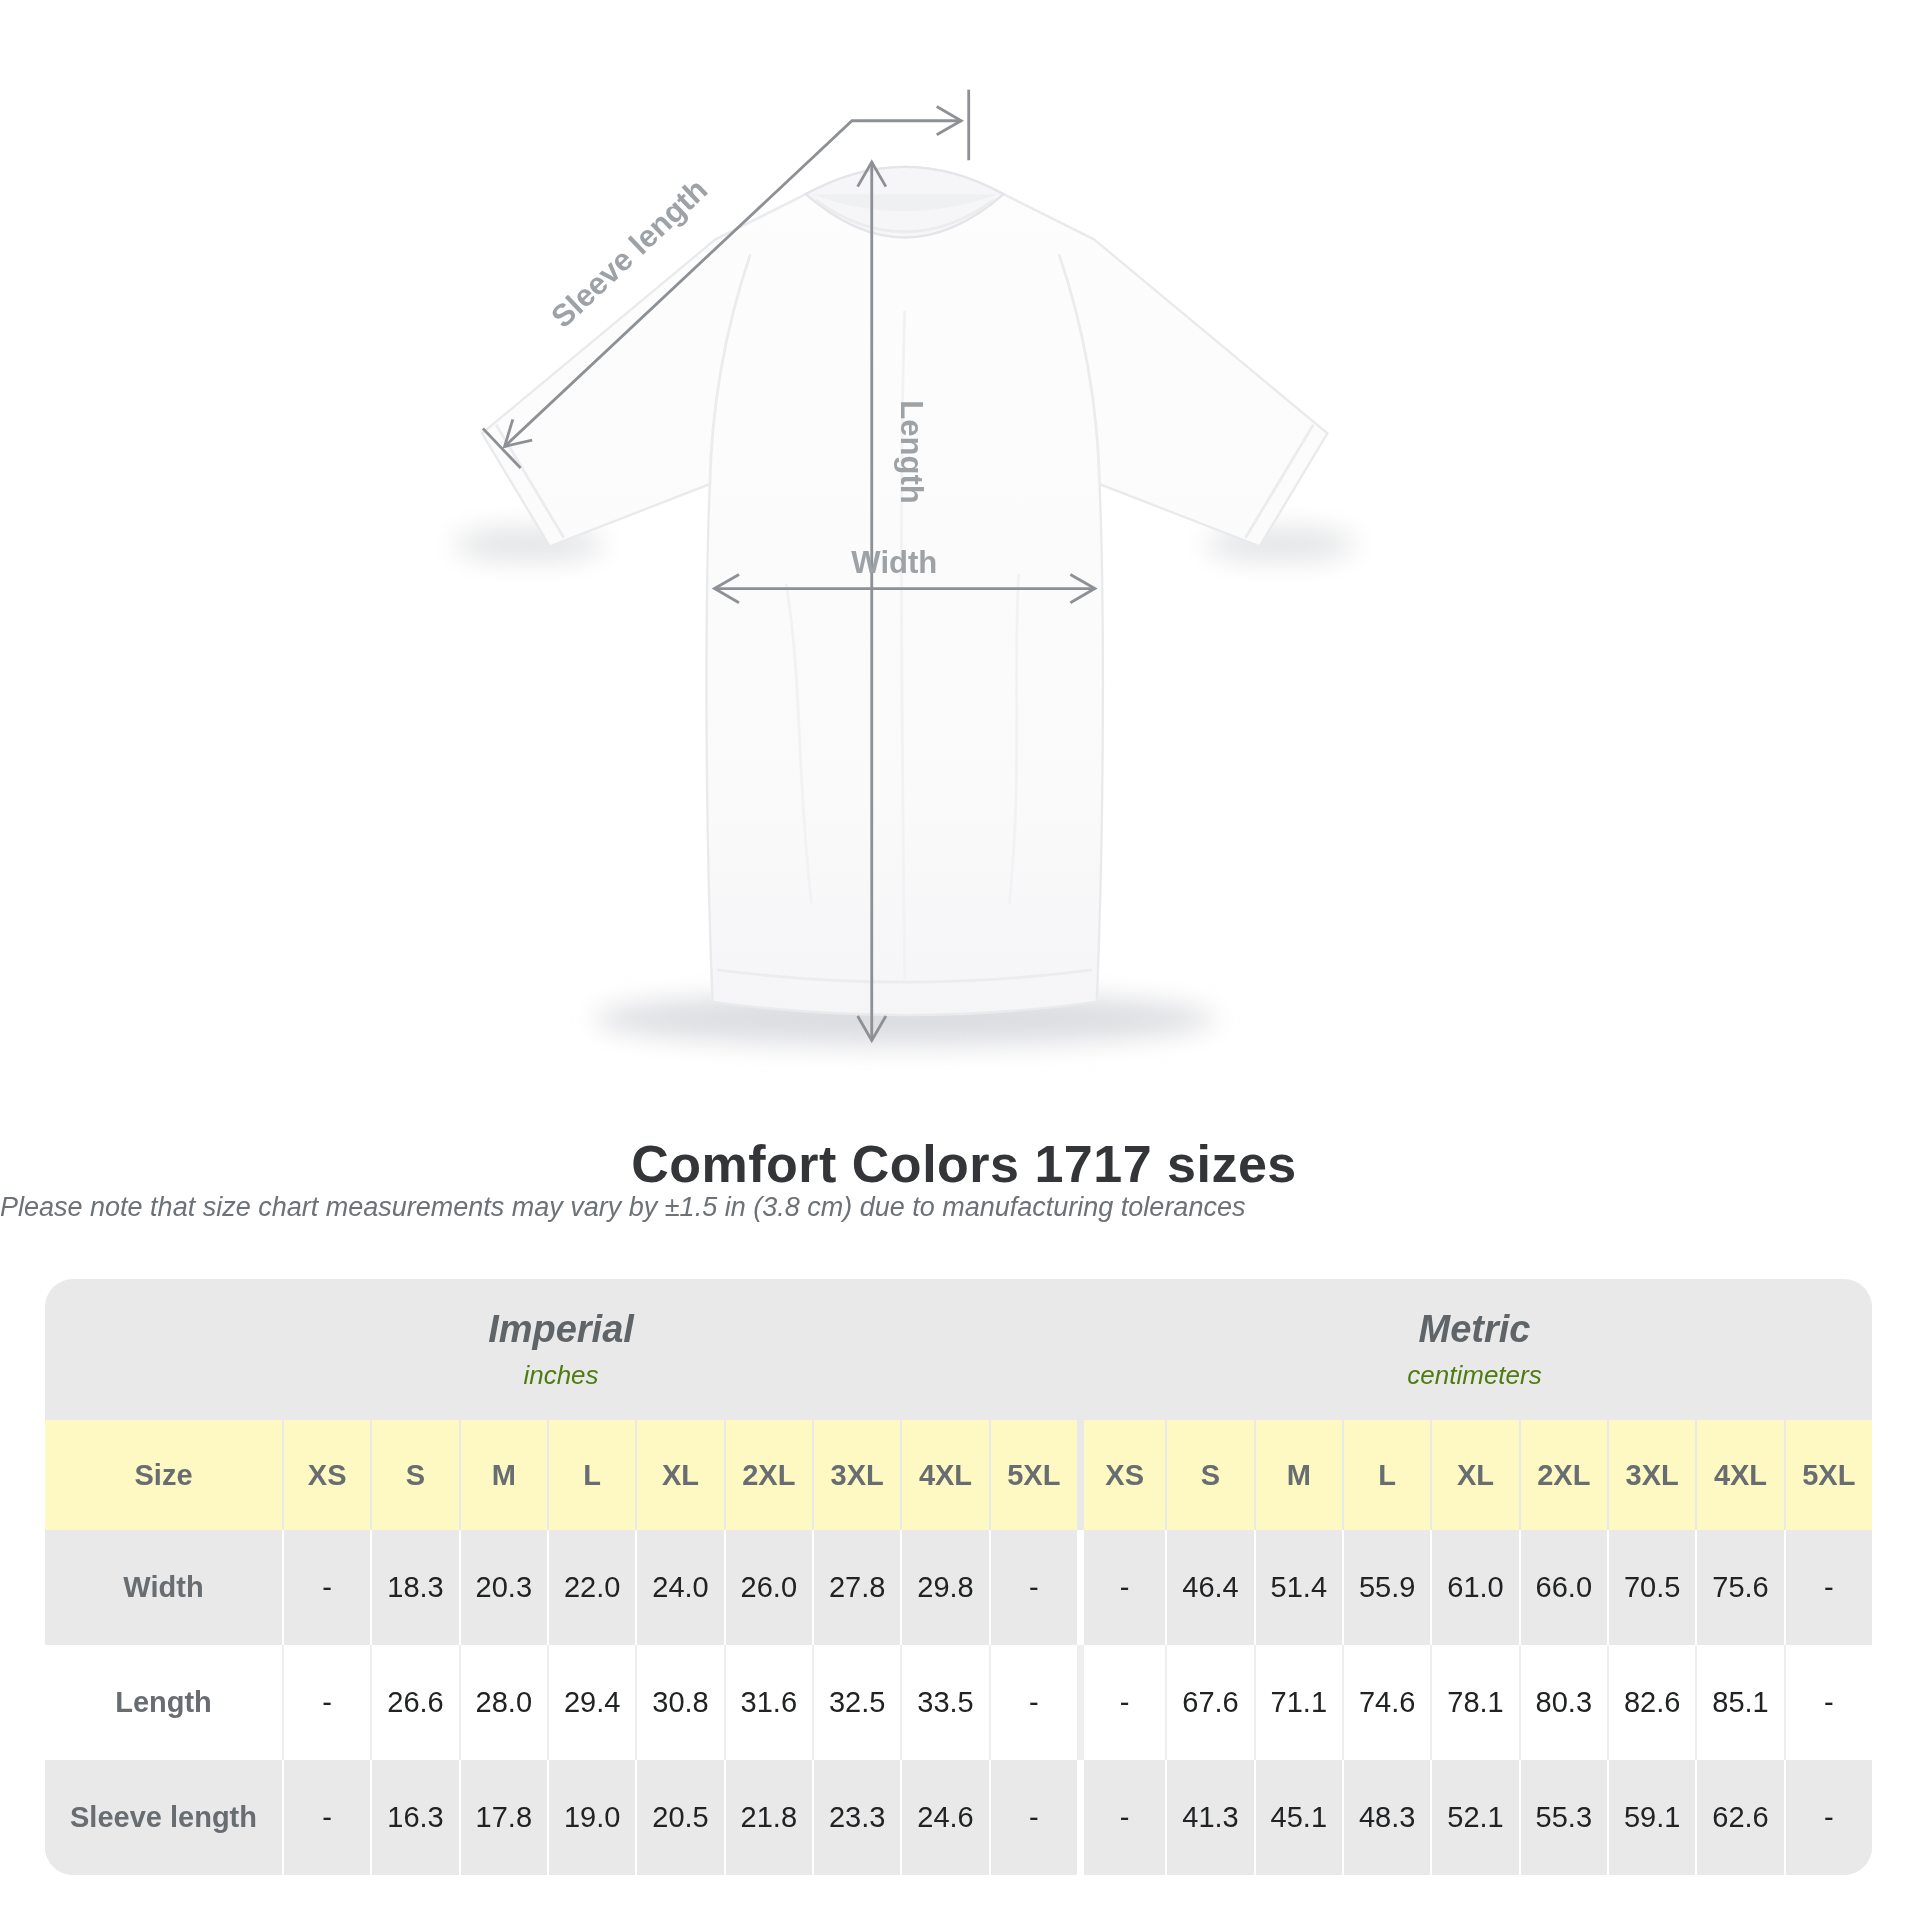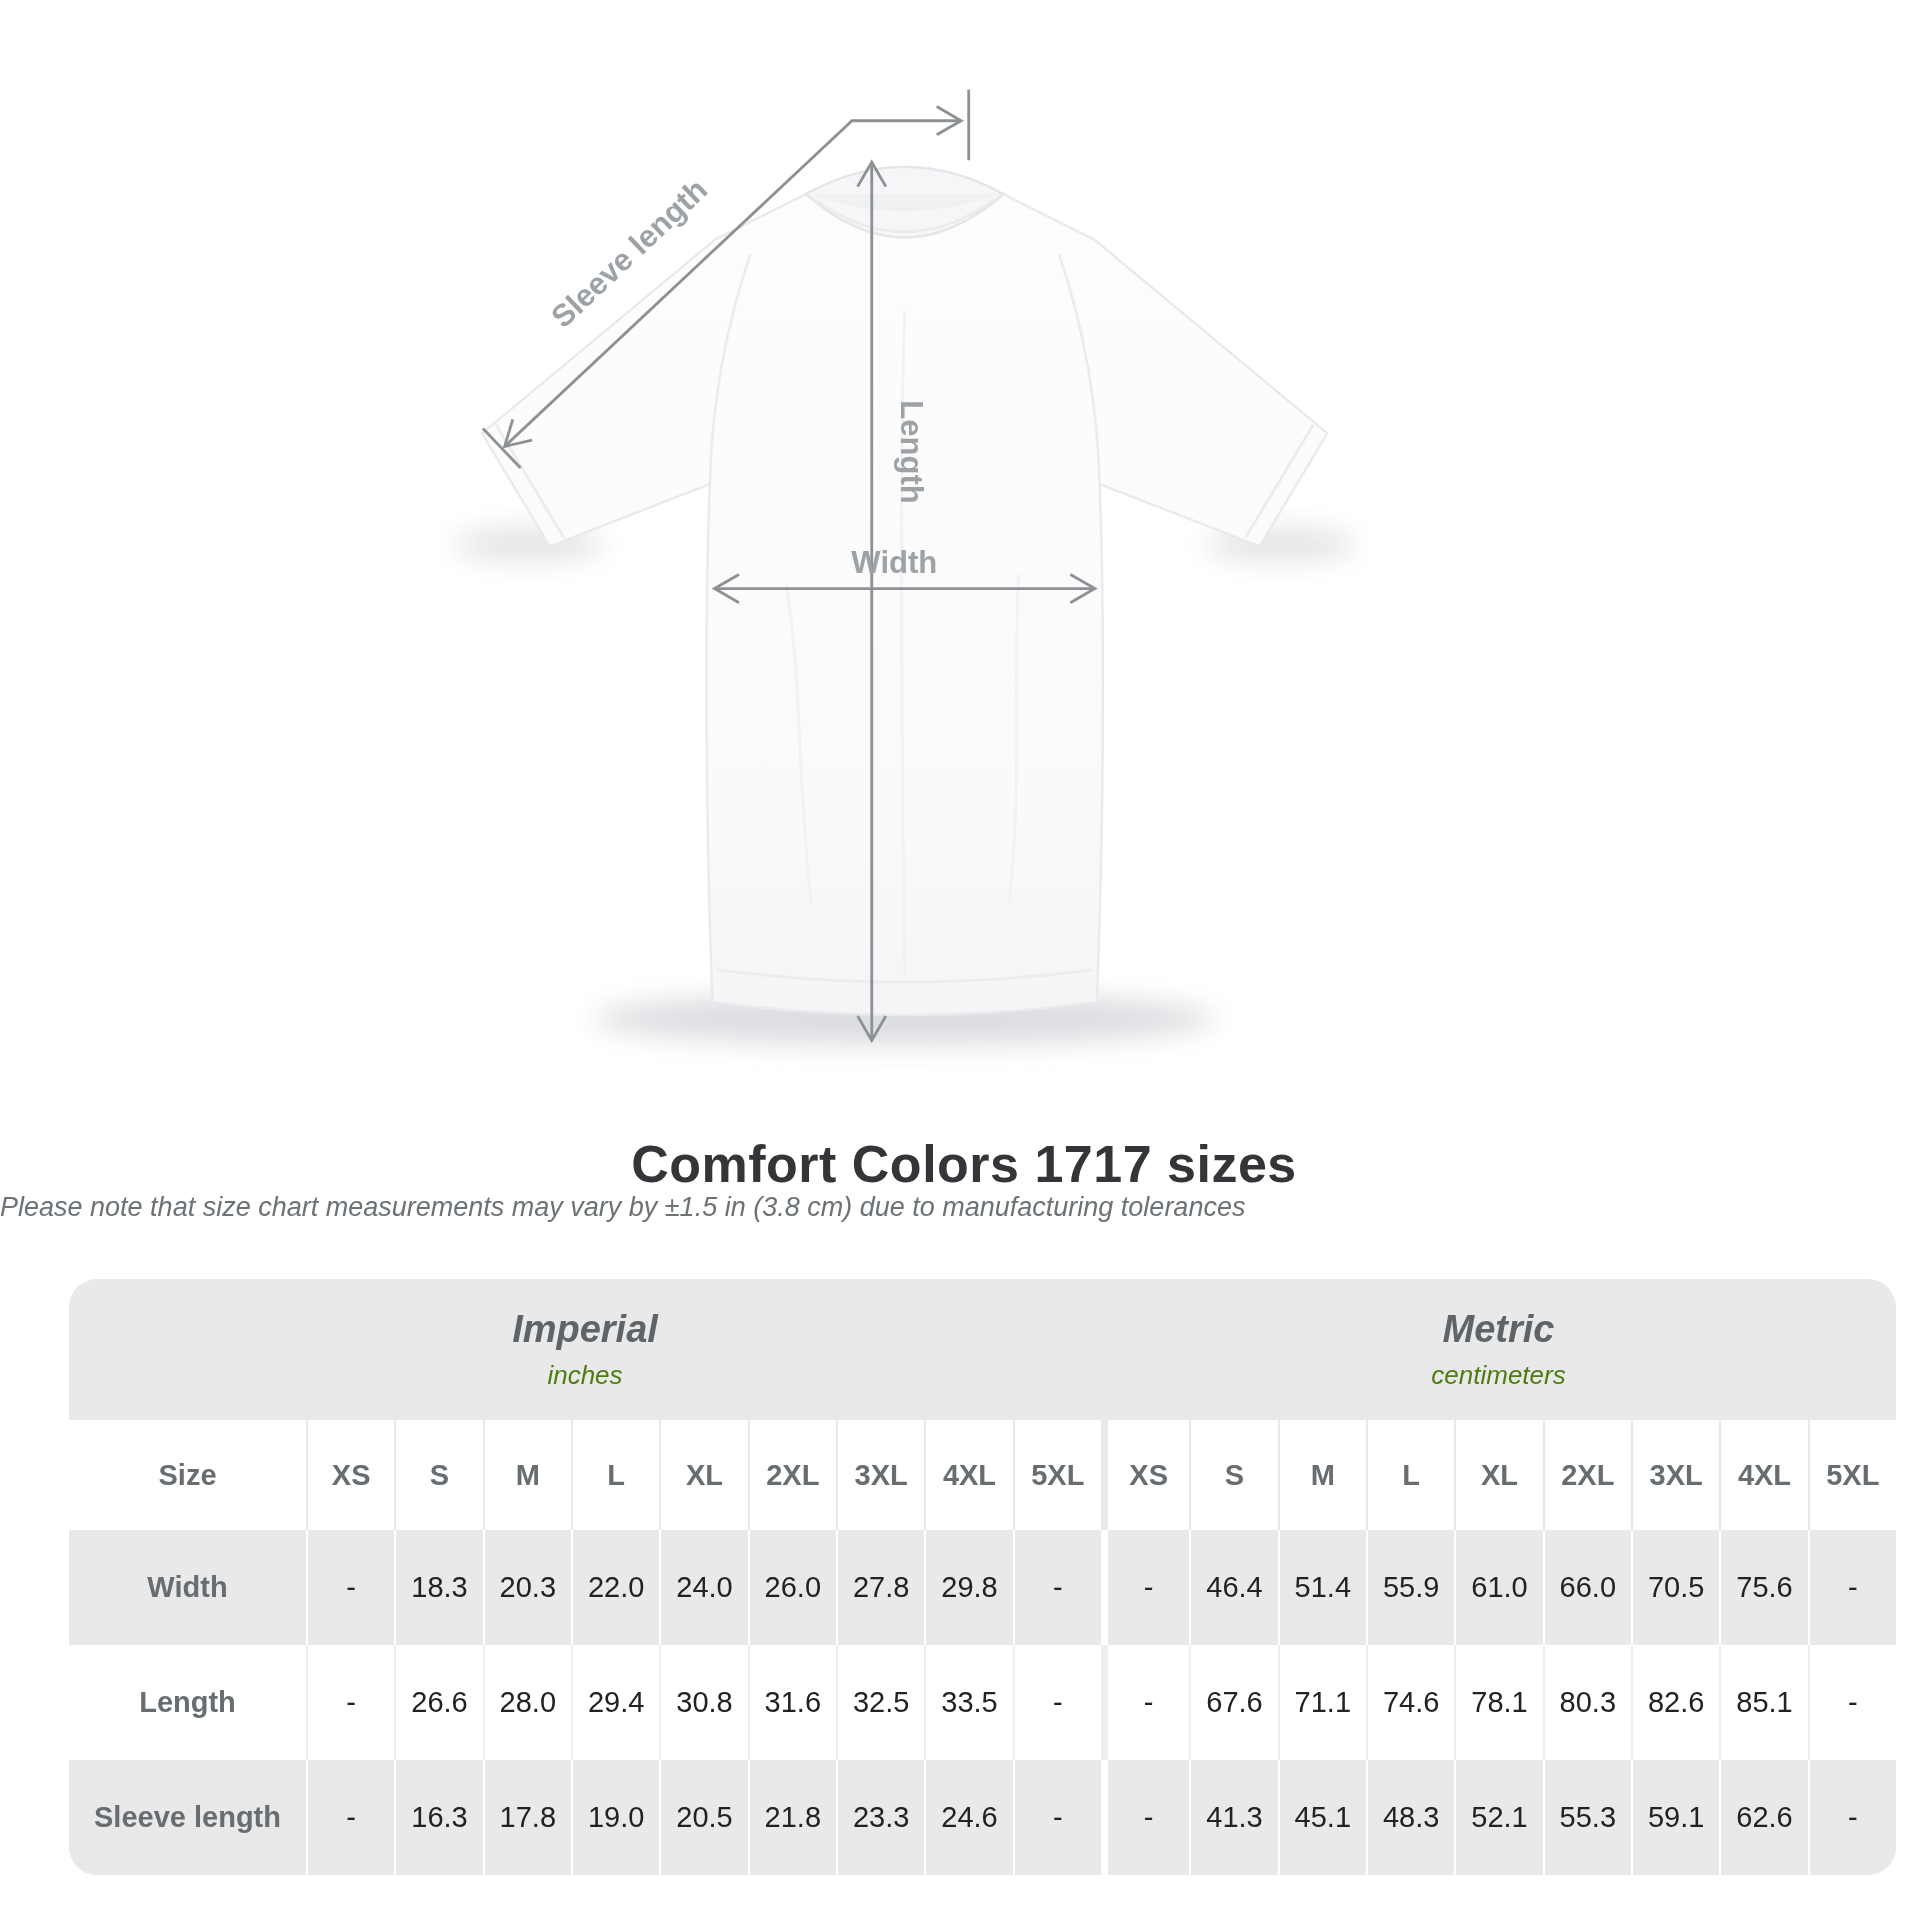--- a/index.html
+++ b/index.html
@@ -6,25 +6,25 @@
   #page{position:relative;width:1928px;height:1928px;background:#ffffff;overflow:hidden;
         font-family:"Liberation Sans", sans-serif;}
 
   
   .title{position:absolute;top:1134px;left:0;width:100%;text-align:center;
          font-size:52px;font-weight:bold;color:#333538;letter-spacing:0.5px;}
   .subtitle{position:absolute;top:1192px;left:0;width:100%;text-align:left;
             font-size:27px;font-style:italic;color:#6c7276;}
 
   
-  .size-table{position:absolute;top:1279px;left:69px;width:1827px;height:596px;
+  .size-table{position:absolute;top:1279px;left:45px;width:1827px;height:596px;
               background:#e9e9ea;border-radius:28px;overflow:hidden;}
   .unit-row,.header-row,.trow{display:grid;grid-template-columns:237px repeat(18,1fr);}
   .unit-row{height:141px;}
-  .header-row{height:110px;background:#ffffff;}
+  .header-row{height:110px;background:#fef9c3;}
   .trow{height:115px;}
   .trow.gray{background:#e9e9ea;}
   .trow.white{background:#ffffff;}
 
   .unit-cell{display:flex;flex-direction:column;align-items:center;justify-content:center;gap:9.4px;}
   .unit-cell.imperial{grid-column:1 / 11;}
   .unit-cell.metric{grid-column:11 / 20;}
   .unit-name{font-size:38px;font-weight:bold;font-style:italic;color:#5e6467;}
   .unit-sub{font-size:26px;font-style:italic;color:#4d7c0f;}
 

